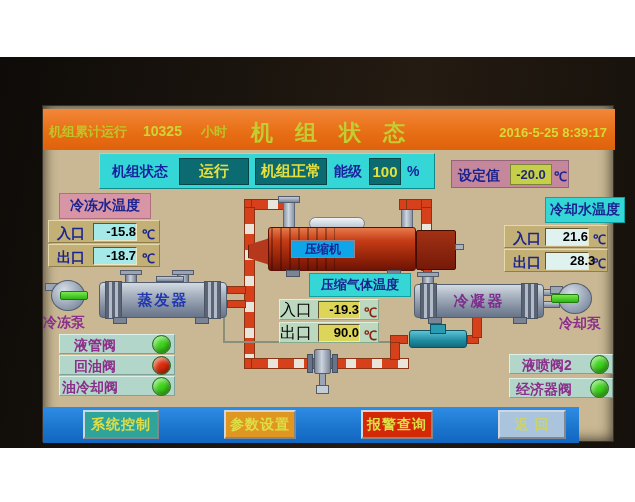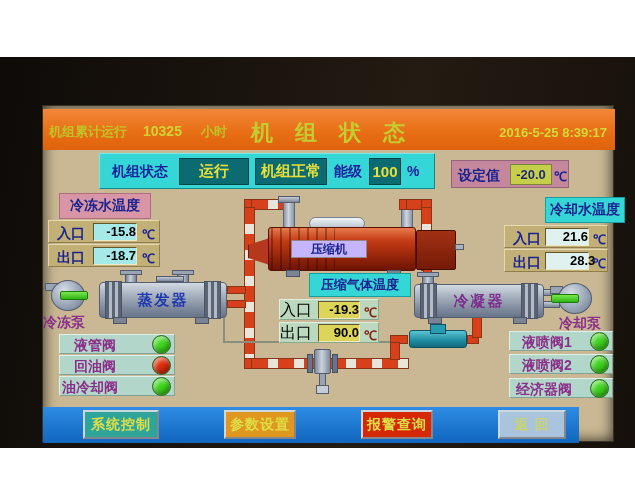--- a/index.html
+++ b/index.html
@@ -81,21 +81,21 @@
                clip-path:polygon(100% 0,100% 100%,0 74%,0 26%); }
   .comp-body { position:absolute; left:225px; top:121px; width:148px; height:44px; border-radius:3px;
                background:linear-gradient(180deg,#e77a4a 0%,#c53c16 30%,#8e2108 75%,#6e1405 100%); border:1px solid #581104; }
   .comp-body::before { content:""; position:absolute; left:2px; top:0; width:44%; height:100%;
                background:repeating-linear-gradient(90deg,rgba(40,5,0,.35) 0 2px,transparent 2px 9px); }
   .comp-cooler { position:absolute; left:266px; top:111px; width:56px; height:13px; border-radius:7px;
                background:linear-gradient(180deg,#f0f4f8,#b4bfca); border:1px solid #76808e; }
   .comp-right { position:absolute; left:373px; top:124px; width:40px; height:40px; border-radius:2px;
                background:linear-gradient(180deg,#a23114 0%,#751a08 100%); border:1px solid #430d02; }
   .comp-stub { position:absolute; left:412px; top:138px; width:9px; height:6px; background:#aab2be; border:1px solid #525c6c; }
-  .comp-label { position:absolute; left:248px; top:134px; width:76px; height:18px; background:#c4b5fd; border:1px solid #9a8284;
+  .comp-label { position:absolute; left:248px; top:134px; width:64px; height:18px; background:#0ea5e9; border:1px solid #9a8284;
                color:#1b2390; font-weight:bold; font-size:12px; display:flex; align-items:center; justify-content:center; }
 
   .pump-body { position:absolute; width:34px; height:31px; border-radius:50%;
                background:radial-gradient(circle at 38% 32%,#d6dde6,#93a0b2 60%,#6c7990); border:1px solid #525c6c; }
   .pump-glass { position:absolute; height:9px; background:linear-gradient(180deg,#7ae84e,#2fb515); border:1px solid #1f7a0c; border-radius:2px; }
   .pump-stub { position:absolute; width:13px; height:8px; background:#9aa4b2; border:1px solid #525c6c; }
   .pump-label { position:absolute; color:#8b2f8b; font-weight:bold; font-size:14px; }
 
   .tealvalve { position:absolute; left:366px; top:224px; width:58px; height:18px; border-radius:3px;
                background:linear-gradient(180deg,#5cc4d4,#1f8ba0 60%,#136a7c); border:1px solid #0e5262; }
@@ -267,24 +267,20 @@
     </div>
     <div class="valverow" style="left:16px; top:249px; width:116px;">
       <span class="v-label" style="left:14px;">回油阀</span>
       <span class="lamp" style="left: 92px; background-color: rgb(220, 44, 12);"></span>
     </div>
     <div class="valverow" style="left:16px; top:270px; width:116px;">
       <span class="v-label" style="left:2px;">油冷却阀</span>
       <span class="lamp" style="left: 92px; background-color: rgb(62, 212, 28);"></span>
     </div>
 
-    <div class="valverow" style="left:466px; top:225px; width:104px;">
-      <span class="v-label" style="left:12px;">液喷阀1</span>
-      <span class="lamp" style="left: 80px; background-color: rgb(62, 212, 28);"></span>
-    </div>
     <div class="valverow" style="left:466px; top:248px; width:104px;">
       <span class="v-label" style="left:12px;">液喷阀2</span>
       <span class="lamp" style="left: 80px; background-color: rgb(62, 212, 28);"></span>
     </div>
     <div class="valverow" style="left:466px; top:272px; width:104px;padding-left:36px;">
       <span class="v-label" style="left:6px;">经济器阀</span>
       <span class="lamp" style="left: 80px; background-color: rgb(62, 212, 28);"></span>
     </div>
 
     <div class="navbar">

